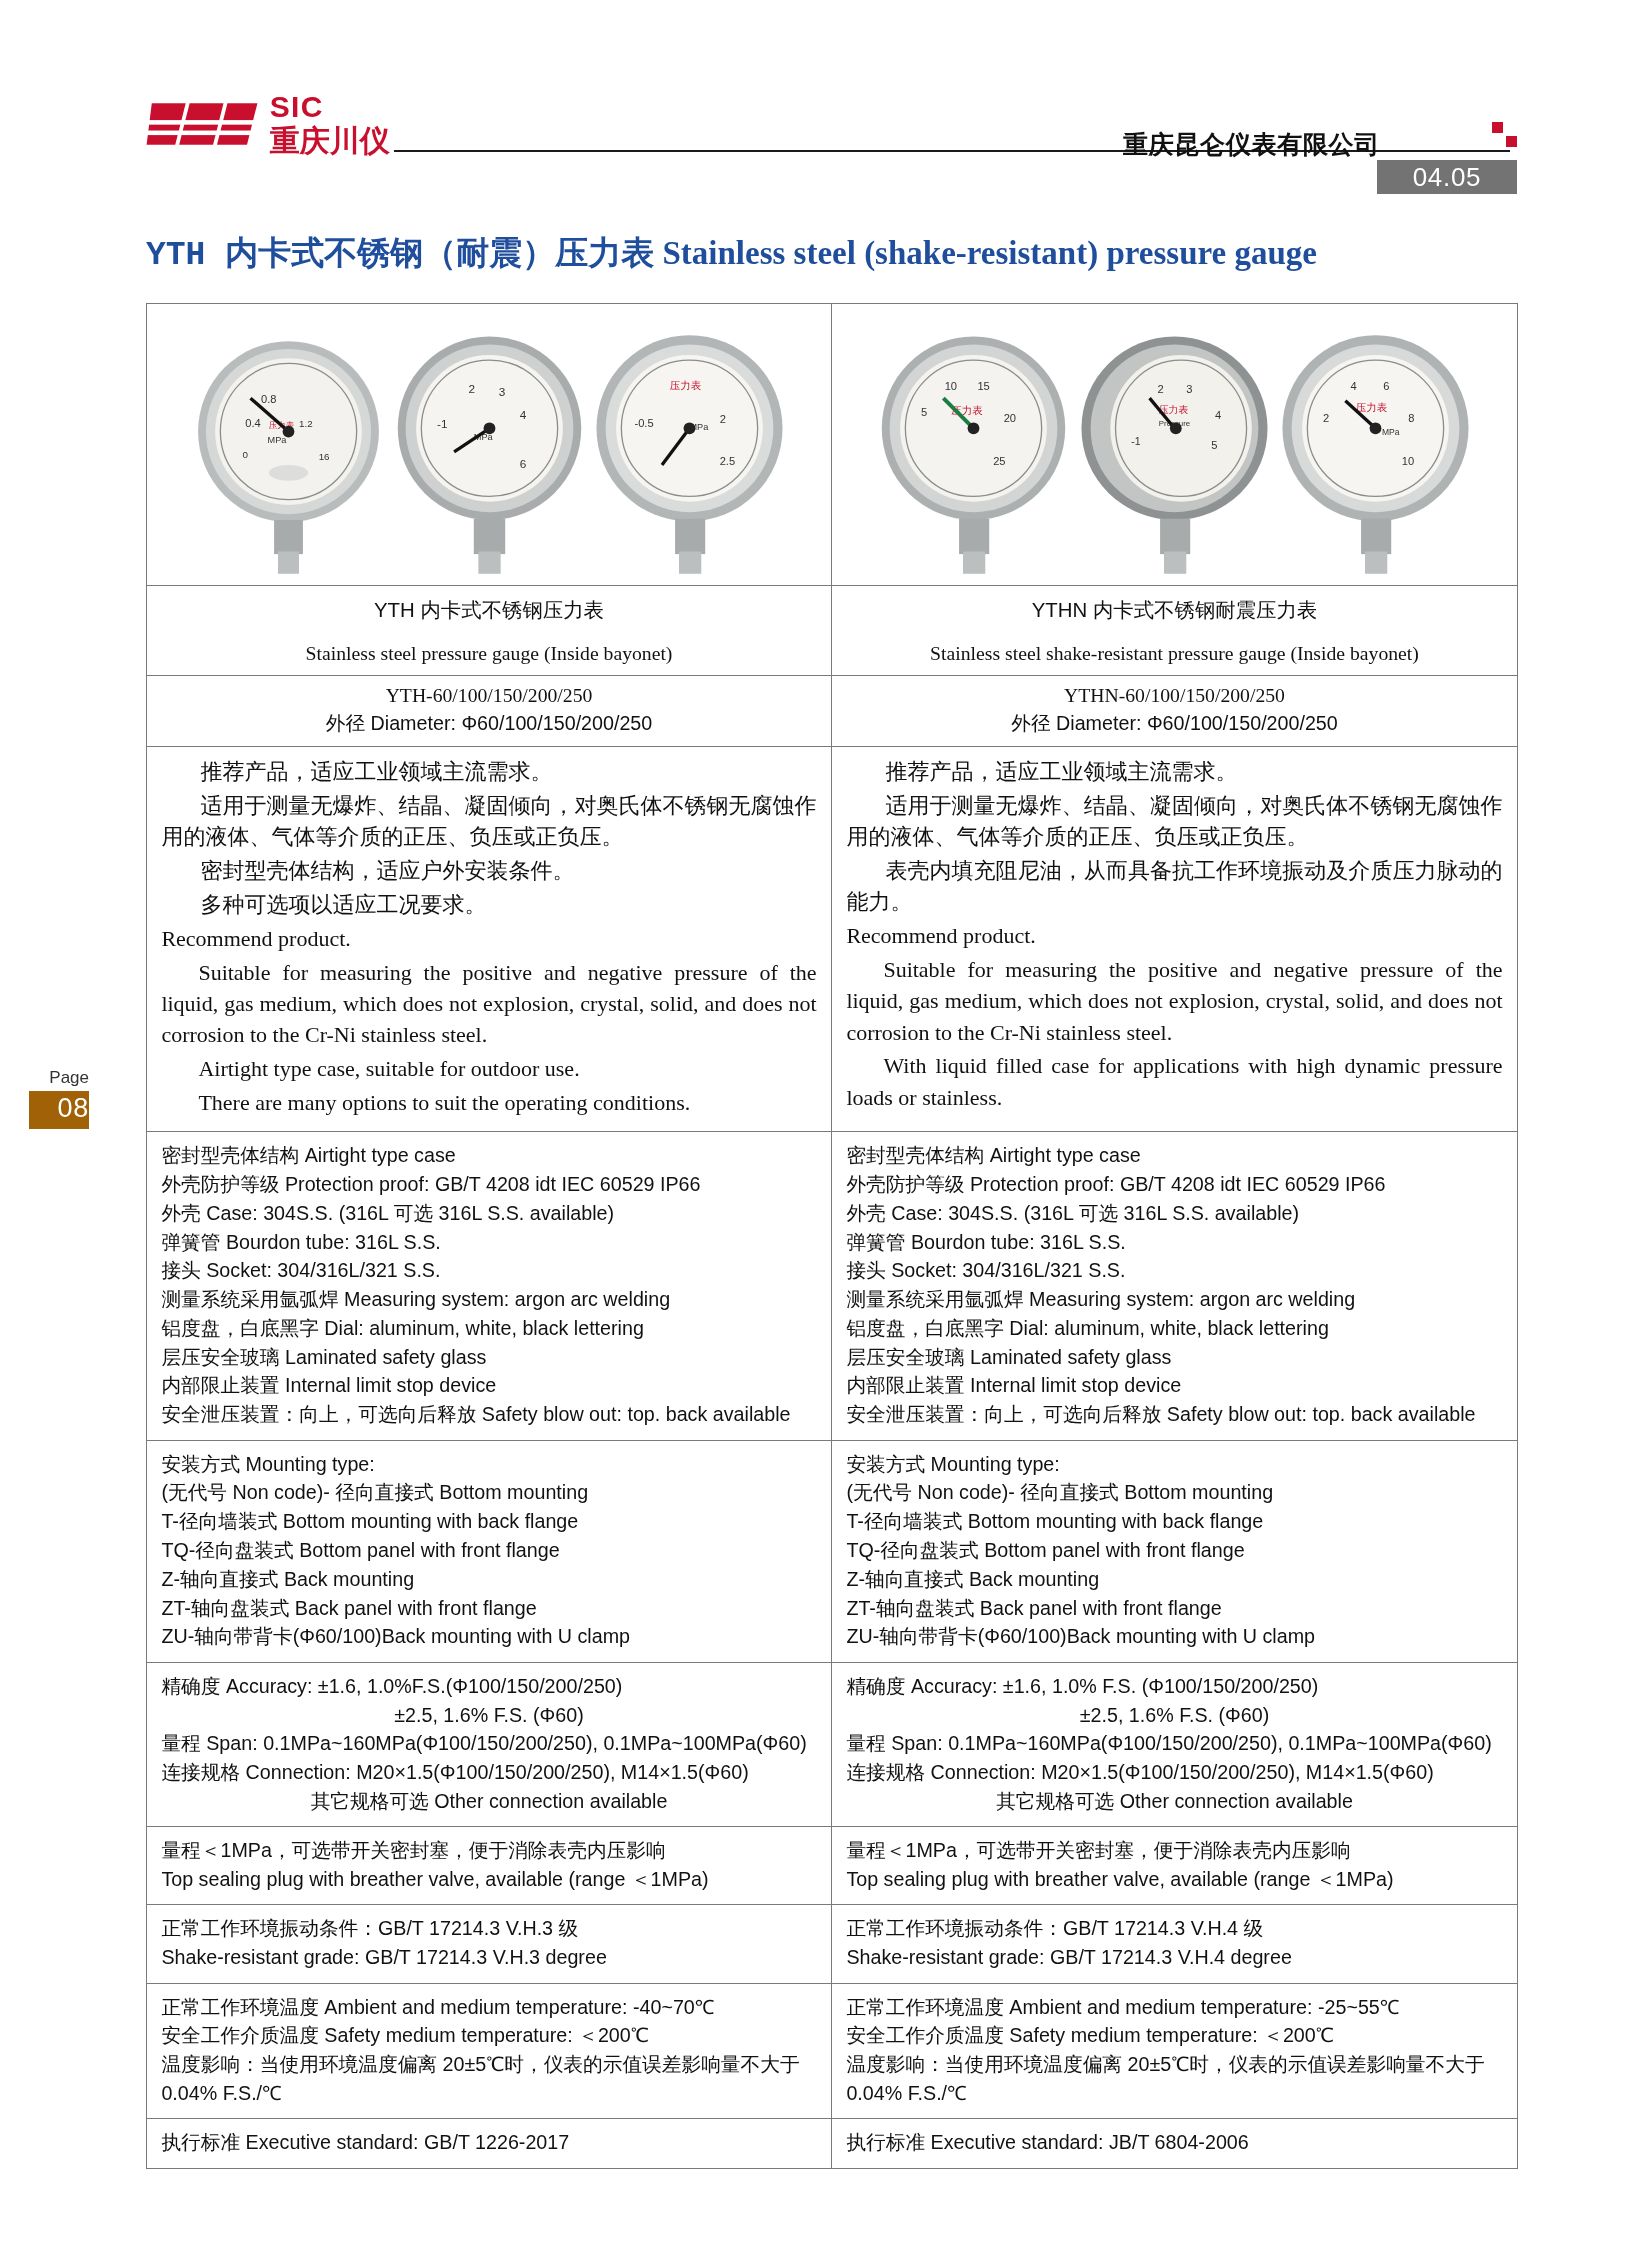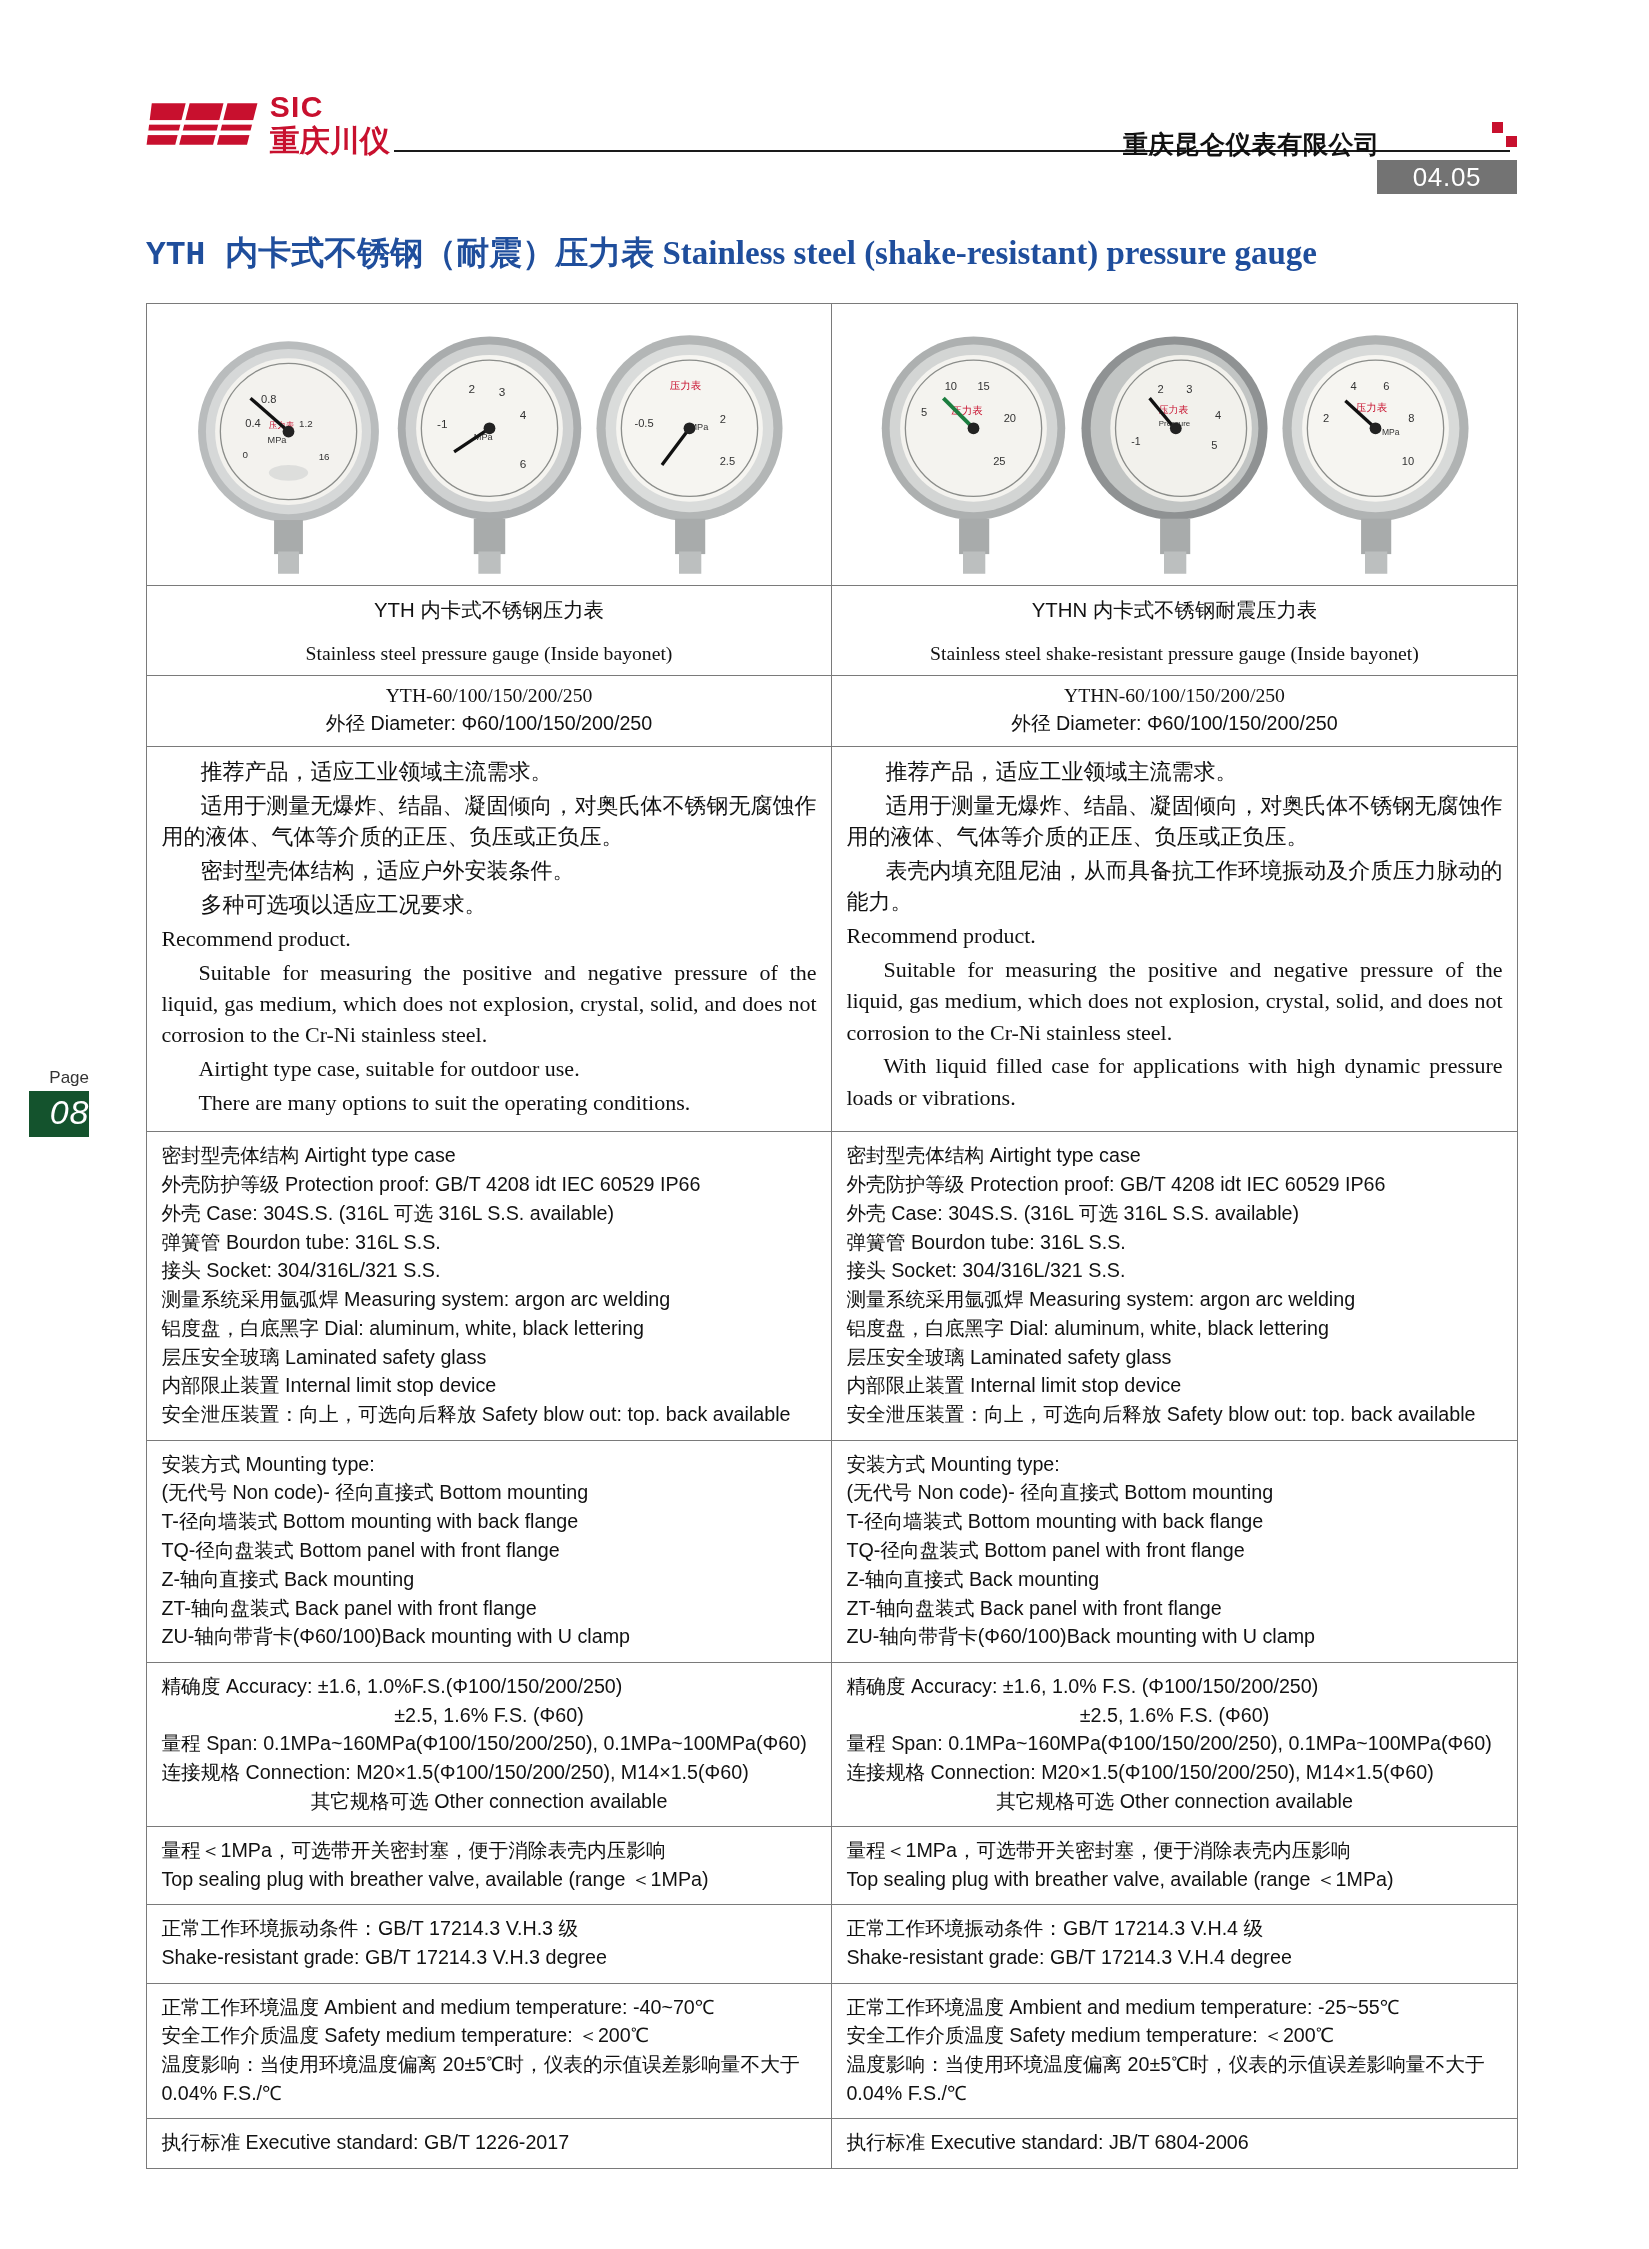--- a/index.html
+++ b/index.html
@@ -134,27 +134,26 @@
     width: 60px;
     text-align: right;
   }
   .page-tab .word {
     font-family: "Liberation Sans", sans-serif;
     font-size: 17px;
     color: #333;
     margin-bottom: 2.6px;
   }
   .page-tab .num {
-    background: #14532d;
+    background: #a16207;
     color: #fff;
     font-family: "Liberation Sans", sans-serif;
-    font-size: 34px;
+    font-size: 27px;
     padding: 2.6px 0 5.3px 0;
     letter-spacing: 0.7px;
-    font-style: italic;
   }
 
   
   .table {
     position: absolute;
     left: 146px;
     top: 303px;
     width: 1372px;
     border: 1.3px solid #7a7a7a;
     box-sizing: border-box;
@@ -431,21 +430,21 @@
         <p class="en">Suitable for measuring the positive and negative pressure of the liquid, gas medium, which    does not explosion, crystal, solid, and does not corrosion to the Cr-Ni stainless steel.</p>
         <p class="en">Airtight type case, suitable for outdoor use.</p>
         <p class="en">There are many options to suit the operating conditions.</p>
       </div>
       <div class="cell desc">
         <p class="cn">推荐产品，适应工业领域主流需求。</p>
         <p class="cn">适用于测量无爆炸、结晶、凝固倾向，对奥氏体不锈钢无腐蚀作用的液体、气体等介质的正压、负压或正负压。</p>
         <p class="cn">表壳内填充阻尼油，从而具备抗工作环境振动及介质压力脉动的能力。</p>
         <p class="en noind">Recommend product.</p>
         <p class="en">Suitable for measuring the positive and negative pressure of the liquid, gas medium, which    does not explosion, crystal, solid, and does not corrosion to the Cr-Ni stainless steel.</p>
-        <p class="en">With liquid filled case for applications with high dynamic pressure loads or vibrations.</p>
+        <p class="en">With liquid filled case for applications with high dynamic pressure loads or stainless.</p>
       </div>
     </div>
 
     <div class="row">
       <div class="cell lines">
         <div>密封型壳体结构 Airtight type case</div>
         <div>外壳防护等级 Protection proof: GB/T 4208 idt IEC 60529 IP66</div>
         <div>外壳 Case: 304S.S. (316L 可选 316L S.S. available)</div>
         <div>弹簧管 Bourdon tube: 316L S.S.</div>
         <div>接头 Socket: 304/316L/321 S.S.</div>

